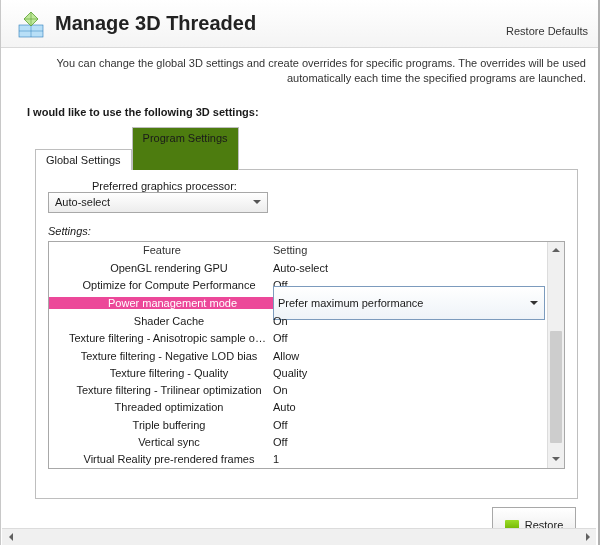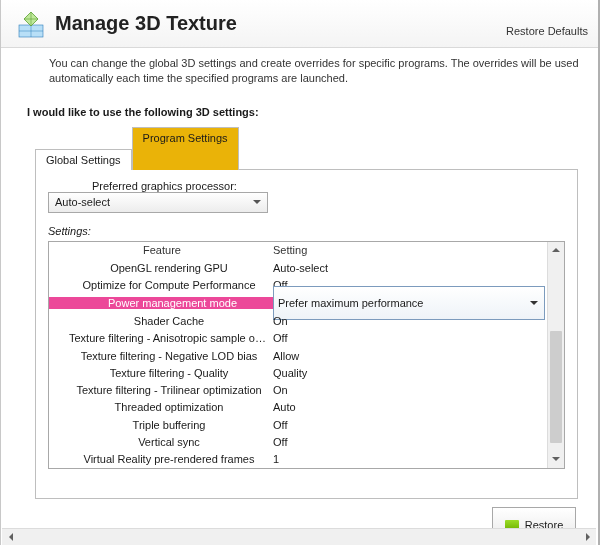--- a/index.html
+++ b/index.html
@@ -58,20 +58,21 @@
     margin-left: 12px;
   }
 
   .intro {
     padding: 8px 12px 6px 48px;
     font-size: 11px;
     color: #333;
     line-height: 1.35;
     white-space: normal;
     overflow: hidden;
+    text-align: right;
   }
 
   .prompt {
     padding: 14px 12px 8px 26px;
     font-size: 11px;
     font-weight: bold;
   }
 
   .tab-area {
     margin: 0 20px 0 34px;
@@ -79,21 +80,21 @@
   }
   .tab-row {
     display: flex;
     gap: 0;
   }
   .tab {
     border: 1px solid #bebebe;
     border-bottom: none;
     padding: 4px 10px 4px 10px;
     font-size: 11px;
-    background: #eab308;
+    background: #4d7c0f;
     cursor: pointer;
     position: relative;
     top: 1px;
   }
   .tab.active {
     background: #ffffff;
     z-index: 2;
     margin-top: 22px;
   }
   .tab-panel {
@@ -272,21 +273,21 @@
     <div class="header-icon">
       <svg width="30" height="30" viewBox="0 0 30 30">
         <rect x="3" y="15" width="24" height="12" fill="#b8dff7" stroke="#2d7dbb" stroke-width="0.6"></rect>
         <line x1="3" y1="21" x2="27" y2="21" stroke="#2d7dbb" stroke-width="0.5"></line>
         <line x1="15" y1="15" x2="15" y2="27" stroke="#2d7dbb" stroke-width="0.5"></line>
         <polygon points="15,2 22,9 15,16 8,9" fill="#bfe89a" stroke="#5aa032" stroke-width="0.8"></polygon>
         <line x1="15" y1="2" x2="15" y2="16" stroke="#5aa032" stroke-width="0.6"></line>
         <line x1="8" y1="9" x2="22" y2="9" stroke="#5aa032" stroke-width="0.6"></line>
       </svg>
     </div>
-    <div class="header-title">Manage 3D Texture</div>
+    <div class="header-title">Manage 3D Threaded</div>
     <div class="restore-defaults">Restore Defaults</div>
   </div>
 
   <div class="intro">You can change the global 3D settings and create overrides for specific programs. The overrides will be used automatically each time the specified programs are launched.</div>
 
   <div class="prompt">I would like to use the following 3D settings:</div>
 
   <div class="tab-area">
     <div class="tab-row">
       <div class="tab active">Global Settings</div>

